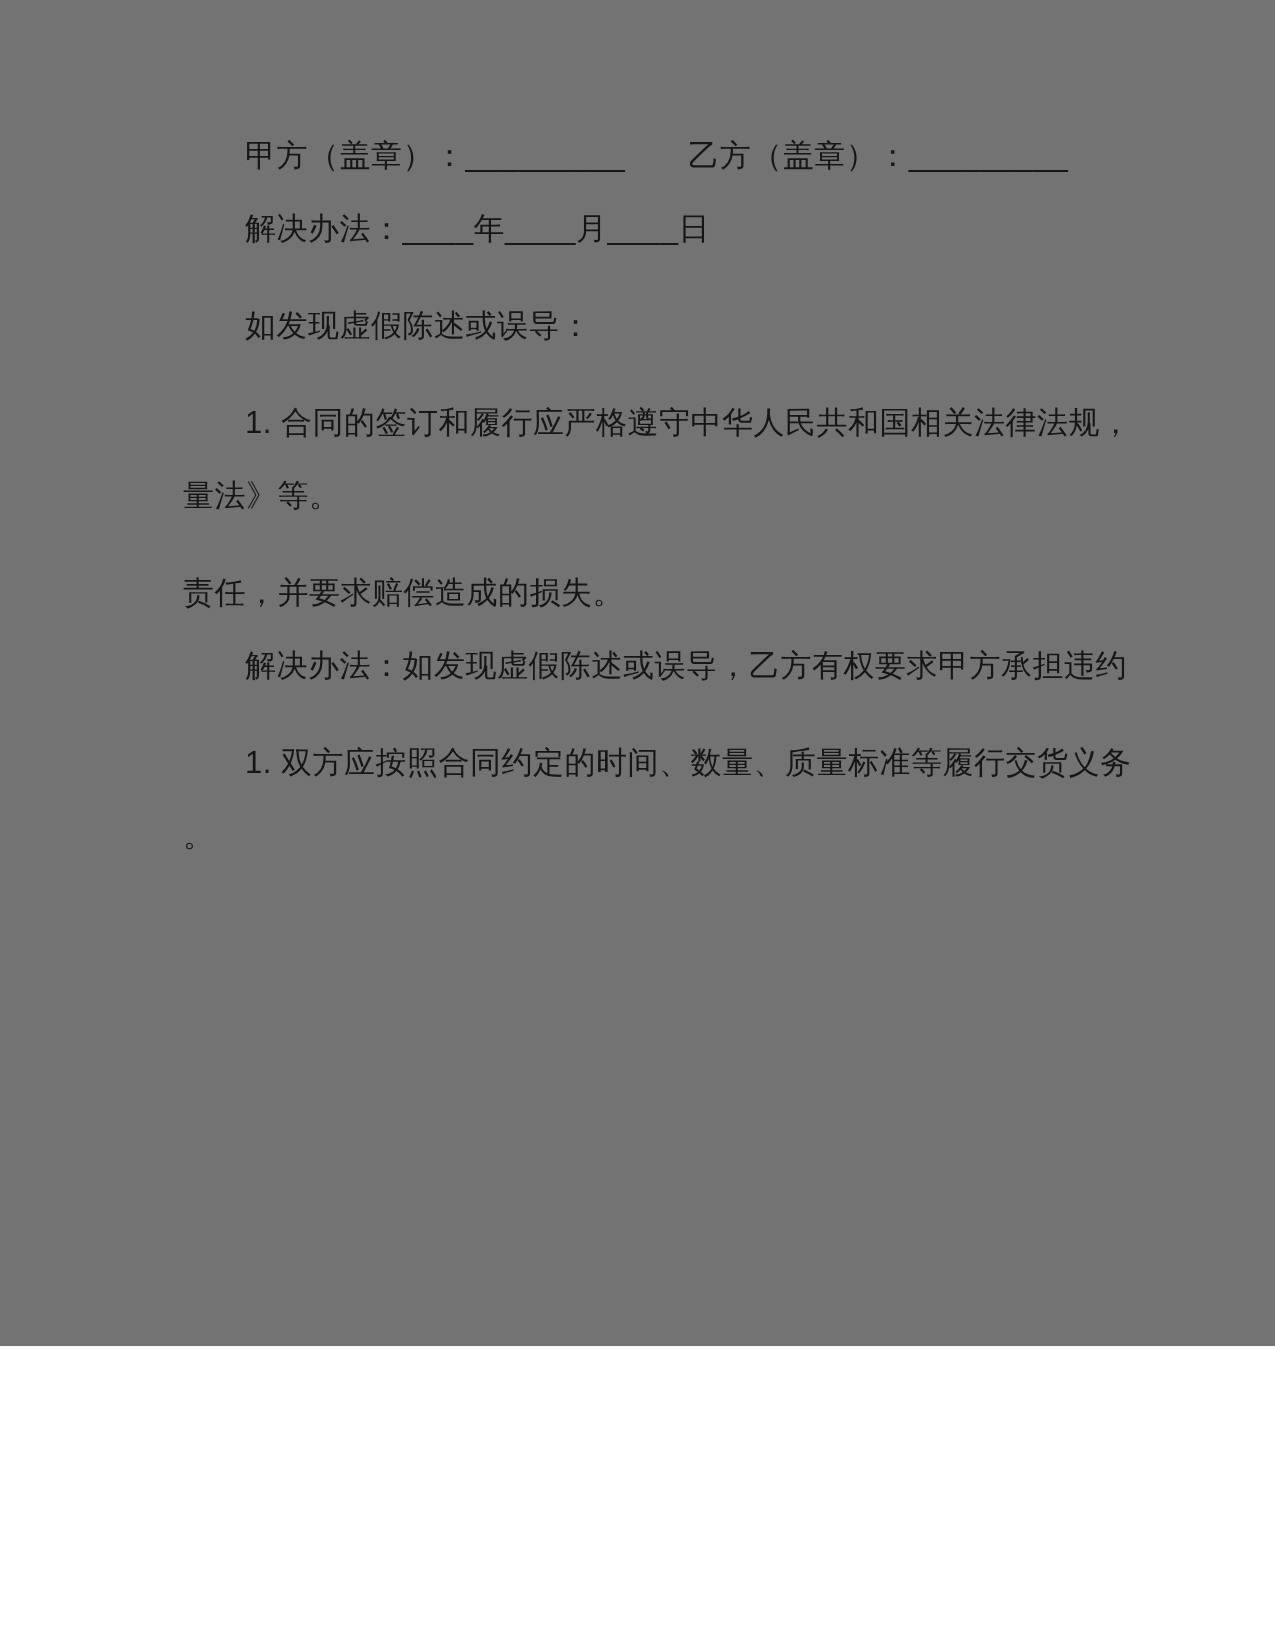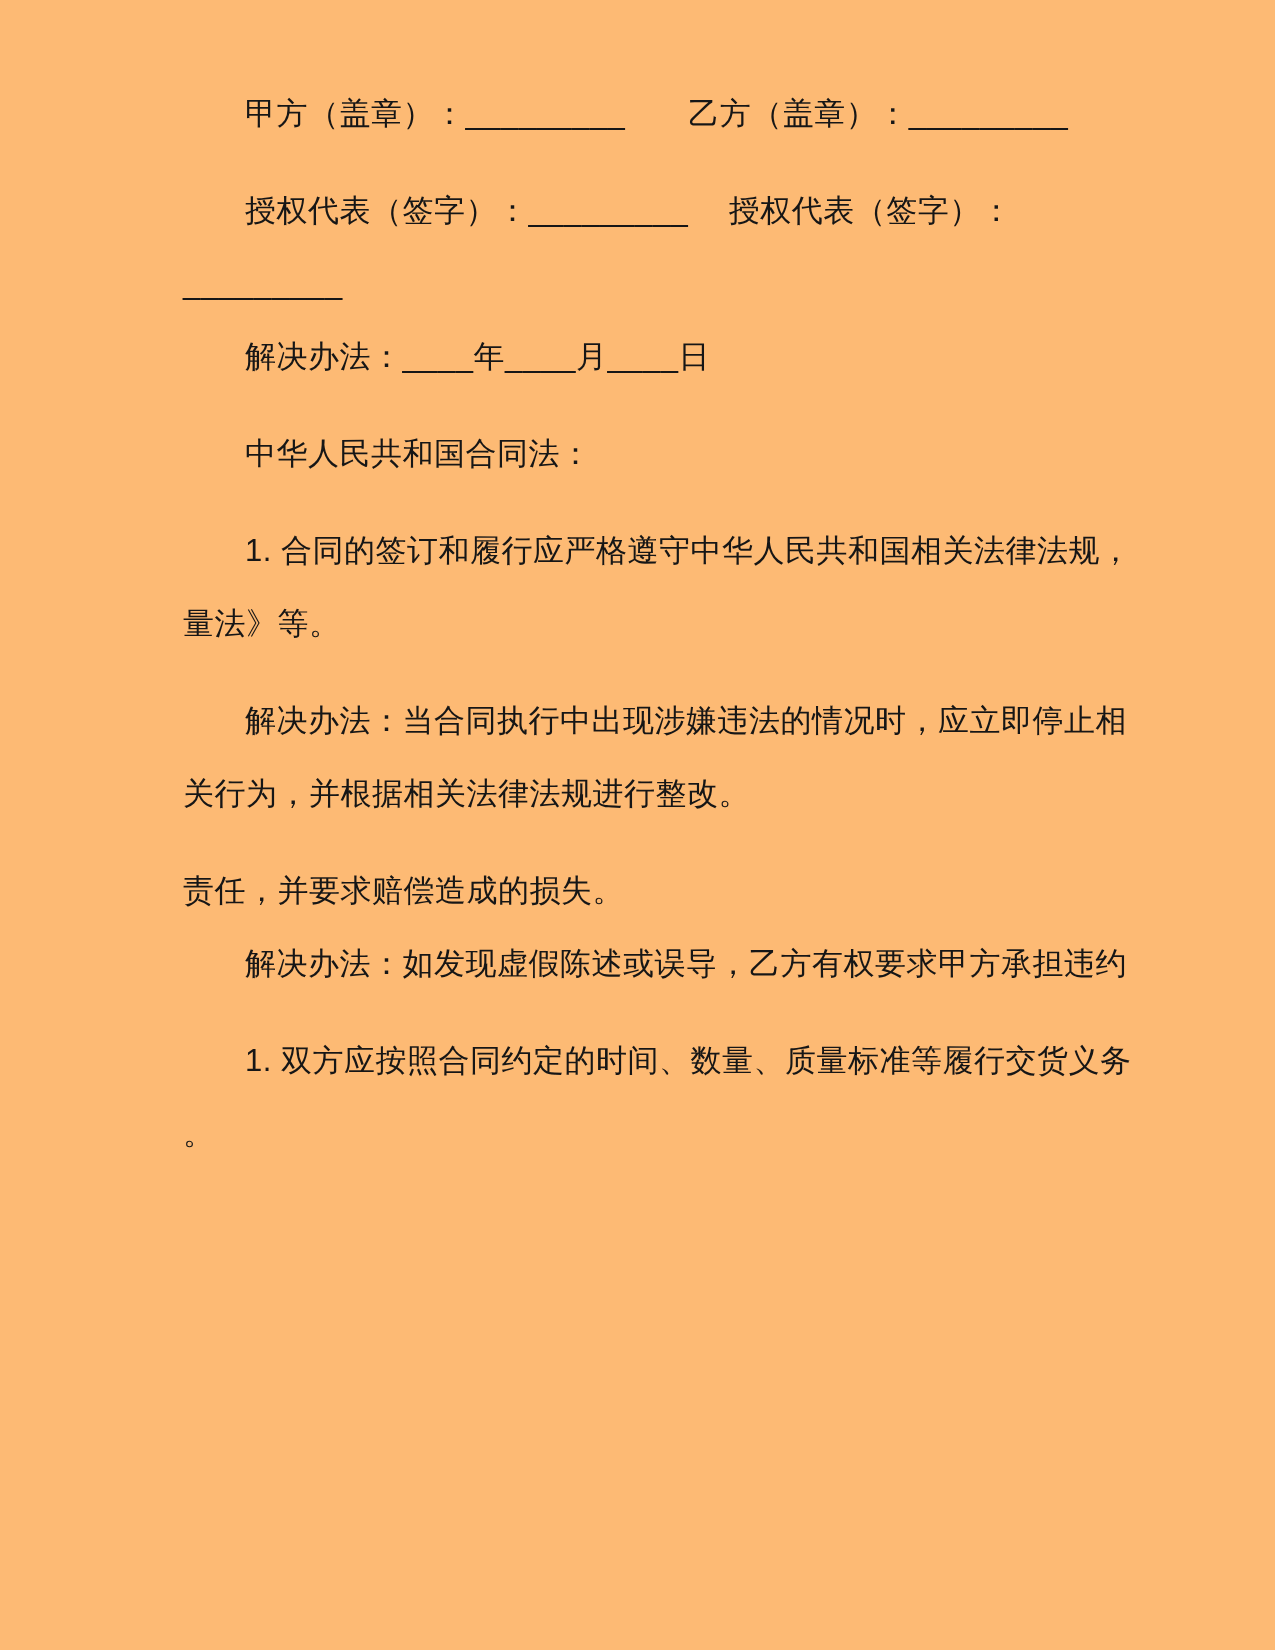--- a/index.html
+++ b/index.html
@@ -10,59 +10,51 @@
   body {
     width: 1275px;
     height: 1650px;
     overflow: hidden;
     font-family: "Liberation Sans", sans-serif;
     color: #161616;
   }
   .page {
     box-sizing: border-box;
     width: 1275px;
-    height: 1650px;
-    padding: 77px 150px 0 183px;
-    background: #fdba74;
+    height: 1346px;
+    padding: 119px 150px 0 183px;
+    background: #737373;
   }
   .para { margin: 0; }
   .para + .para { margin-top: 24px; }
   .para.tight { margin-top: 0; }
   .line {
     font-size: 31px;
     line-height: 73px;
     white-space: nowrap;
     letter-spacing: 0.5px;
   }
   .line.indent { padding-left: 62px; }
 </style>
 </head>
 <body>
 
 <main class="page">
     <div class="para">
       <div class="line indent">甲方（盖章）：_________　　乙方（盖章）：_________</div>
     </div>
-    <div class="para">
-      <div class="line indent">授权代表（签字）：_________　 授权代表（签字）：</div>
-      <div class="line">_________</div>
-    </div>
     <div class="para tight">
       <div class="line indent">解决办法：____年____月____日</div>
     </div>
     <div class="para">
-      <div class="line indent">中华人民共和国合同法：</div>
+      <div class="line indent">如发现虚假陈述或误导：</div>
     </div>
     <div class="para">
       <div class="line indent">1. 合同的签订和履行应严格遵守中华人民共和国相关法律法规，</div>
       <div class="line">量法》等。</div>
-    </div>
-    <div class="para">
-      <div class="line indent">解决办法：当合同执行中出现涉嫌违法的情况时，应立即停止相</div>
-      <div class="line">关行为，并根据相关法律法规进行整改。</div>
     </div>
     <div class="para">
       <div class="line">责任，并要求赔偿造成的损失。</div>
       <div class="line indent">解决办法：如发现虚假陈述或误导，乙方有权要求甲方承担违约</div>
     </div>
     <div class="para">
       <div class="line indent">1. 双方应按照合同约定的时间、数量、质量标准等履行交货义务</div>
       <div class="line">。</div>
     </div>
   </main>

